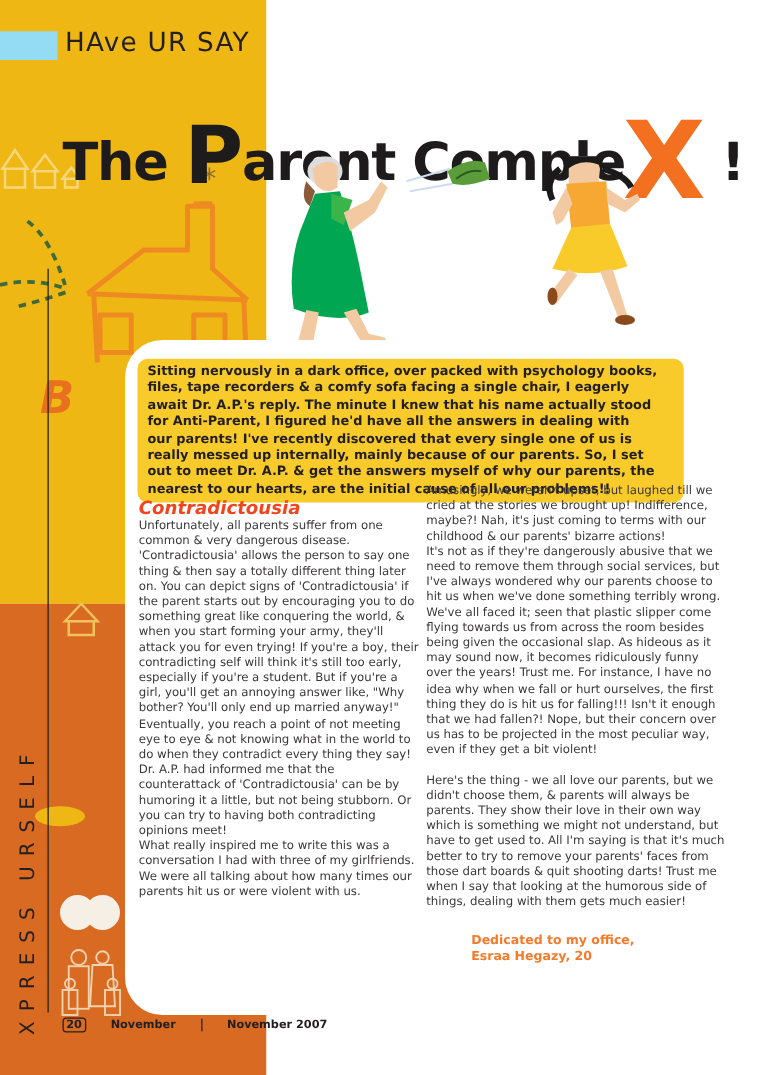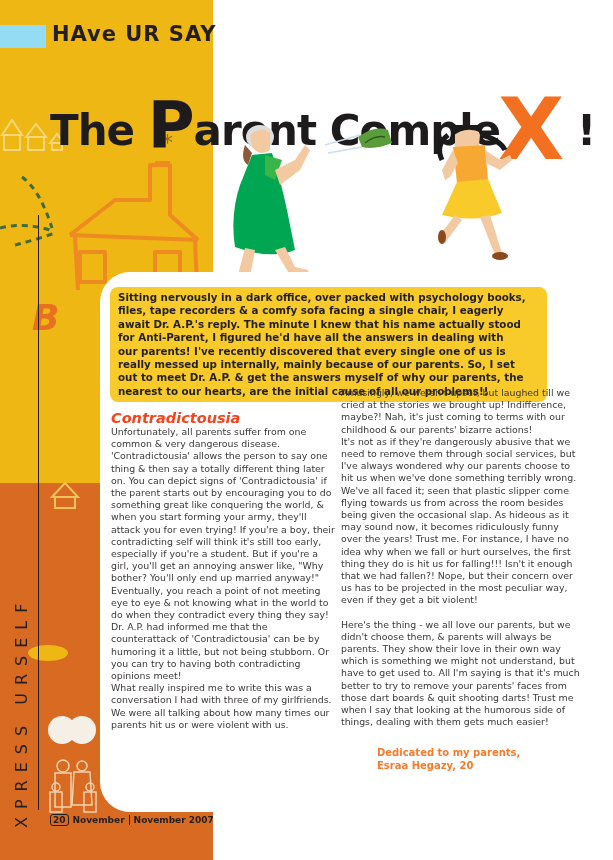--- a/index.html
+++ b/index.html
@@ -1,36 +1,36 @@
 <!DOCTYPE html>
 <html><head>
 <meta charset="utf-8">
 <style>
   html, body { margin:0; padding:0; }
   body { width:613px; height:860px; position:relative; overflow:hidden; background:#ffffff; font-family:"DejaVu Sans", sans-serif; }
   .abs { position:absolute; }
   .yellow-bg { left:0; top:0; width:213px; height:483px; background:#efb713; }
   .orange-bg { left:0; top:483px; width:213px; height:377px; background:#d86a22; }
   .blue-tab { left:0; top:25px; width:46px; height:23px; background:#94dcf4; }
-  .kicker { left:52px; top:22px; font-family:"DejaVu Sans", sans-serif; font-weight:700; font-size:21px; letter-spacing:1px; color:#231f20; }
+  .kicker { left:52px; top:22px; font-family:"DejaVu Sans", sans-serif; font-weight:400; font-size:21px; letter-spacing:1px; color:#231f20; }
   .title { left:50px; top:72px; font-family:"DejaVu Sans", sans-serif; font-weight:900; font-size:42px; letter-spacing:-1px; color:#1d1b1b; white-space:nowrap; line-height:1; }
   .title .bigP { font-size:64px; position:relative; top:2px; }
   .title .bigX { color:#f37021; font-size:86px; position:relative; top:14px; margin-left:-2px; }
   .vline { left:38px; top:215px; width:1px; height:595px; background:#231f20; }
   .side-label { left:6px; top:860px; transform-origin:0 0; transform:rotate(-90deg); font-family:"DejaVu Sans", sans-serif; font-size:16px; letter-spacing:8px; color:#231f20; white-space:nowrap; }
-  .footer { left:50px; top:814px; font-family:"DejaVu Sans", sans-serif; font-size:9px; font-weight:bold; color:#231f20; white-space:nowrap; display:flex; align-items:center; gap:4px; }
+  .footer { left:50px; top:814px; font-family:"DejaVu Sans", sans-serif; font-size:9px; font-weight:bold; color:#231f20; white-space:nowrap; display:flex; align-items:center; gap:20px; }
   .page-num { border:1px solid #231f20; border-radius:3px; padding:0 2px; font-size:9px; }
   .sep { display:inline-block; width:1px; height:10px; background:#231f20; }
   .card { left:100px; top:272px; width:513px; height:540px; background:#ffffff; border-top-left-radius:30px; border-bottom-left-radius:30px; }
   .intro { left:110px; top:287px; width:437px; background:#f8ca2a; border-radius:8px; padding:4px 21px 4px 8px; font-family:"DejaVu Sans", sans-serif; font-weight:bold; font-size:10.3px; line-height:13.4px; color:#231f20; box-sizing:border-box; }
   .col { font-family:"DejaVu Sans", sans-serif; font-size:9.4px; line-height:12.2px; color:#3b3839; }
   .col1 { left:111px; top:387px; width:225px; }
   .col2 { left:341px; top:387px; width:240px; }
   .note { color:#f1451e; font-weight:bold; font-style:italic; margin-top:12px; }
-  .subhead { color:#f1451e; font-weight:bold; font-style:italic; font-size:14.5px; line-height:16px; margin-top:23px; }
+  .subhead { color:#f1451e; font-weight:bold; font-style:italic; font-size:14.5px; line-height:16px; margin-top:12px; }
   p { margin:0; }
   .gap { height:12px; }
   .dedication { left:377px; top:746px; font-family:"DejaVu Sans", sans-serif; font-weight:bold; font-size:10px; line-height:13px; color:#f47b2c; }
   
   .illus { left:210px; top:125px; width:340px; height:165px; }
   .deco { left:0; top:0; }
 </style>
 </head>
 <body>
 
@@ -138,21 +138,21 @@
 </div>
 
 <div class="abs col col2">
   <p>Amusingly, we weren't upset, but laughed till we cried at the stories we brought up! Indifference, maybe?! Nah, it's just coming to terms with our childhood &amp; our parents' bizarre actions!</p>
   <p>It's not as if they're dangerously abusive that we need to remove them through social services, but I've always wondered why our parents choose to hit us when we've done something terribly wrong. We've all faced it; seen that plastic slipper come flying towards us from across the room besides being given the occasional slap. As hideous as it may sound now, it becomes ridiculously funny over the years! Trust me. For instance, I have no idea why when we fall or hurt ourselves, the first thing they do is hit us for falling!!! Isn't it enough that we had fallen?! Nope, but their concern over us has to be projected in the most peculiar way, even if they get a bit violent!</p>
   <div class="gap"></div>
   <p>Here's the thing - we all love our parents, but we didn't choose them, &amp; parents will always be parents. They show their love in their own way which is something we might not understand, but have to get used to. All I'm saying is that it's much better to try to remove your parents' faces from those dart boards &amp; quit shooting darts! Trust me when I say that looking at the humorous side of things, dealing with them gets much easier!</p>
 </div>
 
 <div class="abs dedication">
-  <div>Dedicated to my parents,</div>
+  <div>Dedicated to my office,</div>
   <div>Esraa Hegazy, 20</div>
 </div>
 
 <div class="abs footer">
   <span class="page-num">20</span>
   <span>November</span>
   <span class="sep"></span>
   <span>November 2007</span>
 </div>
 

